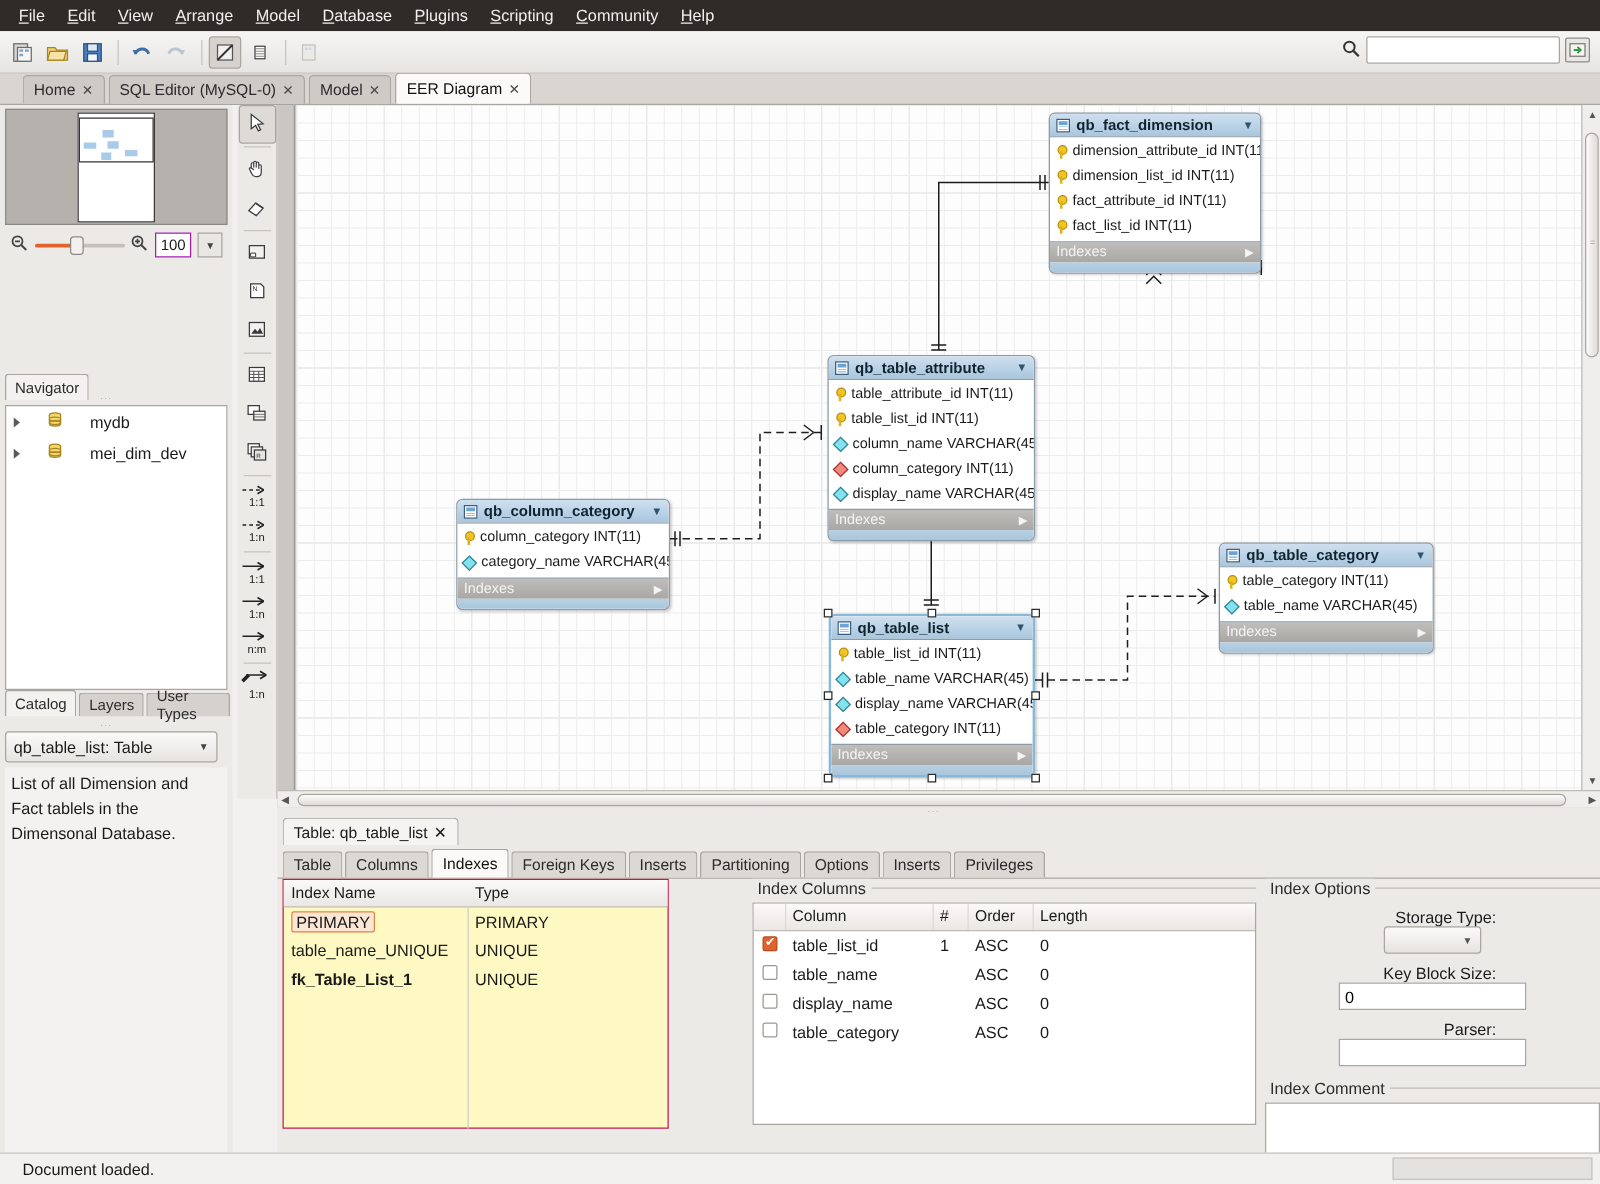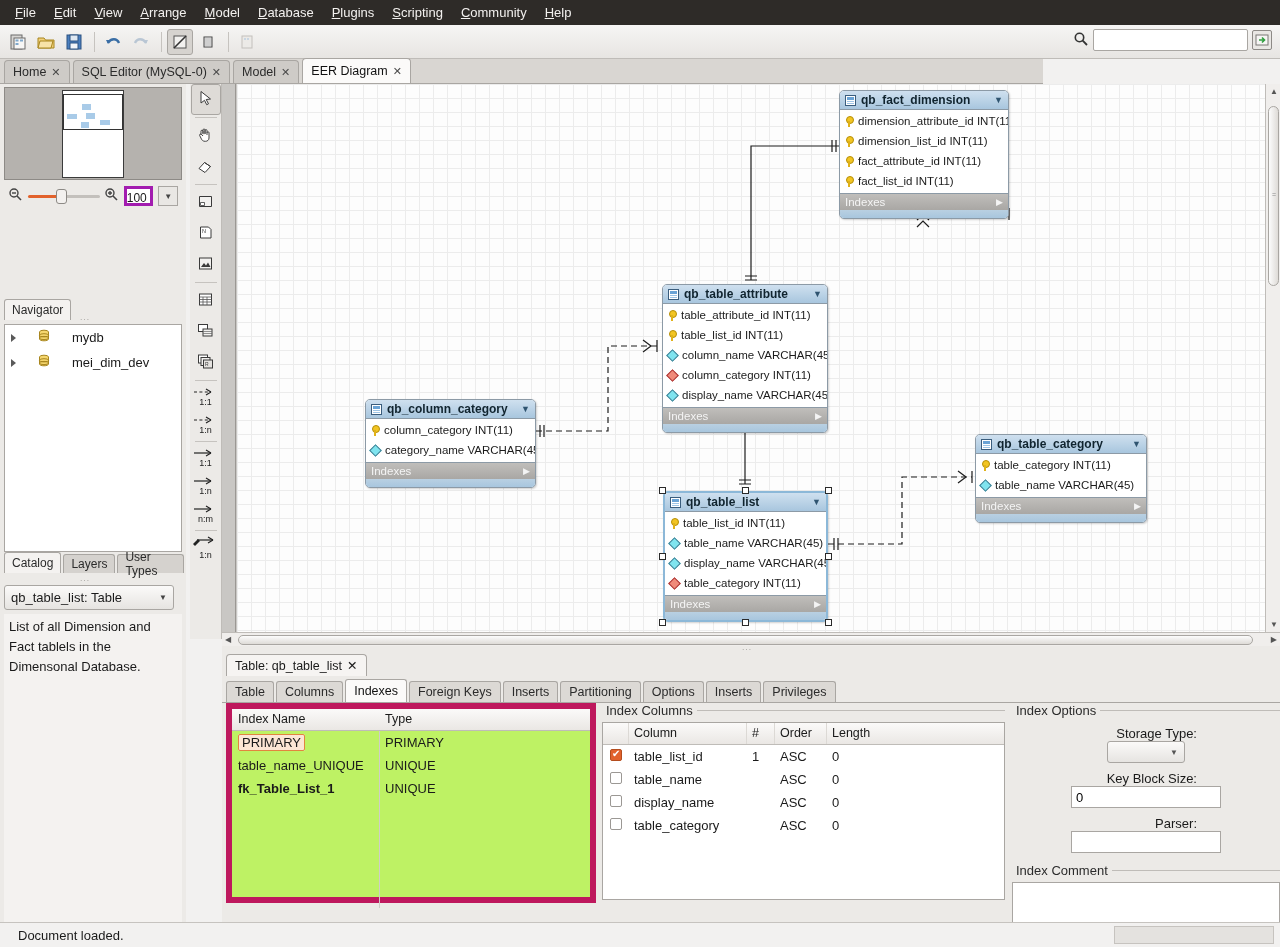--- a/index.html
+++ b/index.html
@@ -51,23 +51,23 @@
     border-radius: 2px; font-size: 12px; padding: 0 4px;
     font-family: "Liberation Sans", sans-serif;
   }
   .go-btn {
     width: 20px; height: 20px; border: 1px solid #8d8a86; background: #e9e7e4;
     display: flex; align-items: center; justify-content: center; border-radius: 2px;
   }
 
   
   .maintabs {
-    position: absolute; top: 59px; left: 0; width: 1043px; height: 25px;
+    position: absolute; top: 59px; left: 0; width: 1280px; height: 25px;
     background: #d9d6d2; border-bottom: 1px solid #a9a6a2;
-    display: flex; align-items: flex-end; padding-left: 4px;
+    display: flex; align-items: flex-end; padding-left: 18px;
   }
   .mtab {
     height: 23px; padding: 0 8px; margin-right: 3px;
     display: flex; align-items: center; gap: 5px;
     background: #cecbc7; border: 1px solid #a9a6a2; border-bottom: none;
     border-radius: 4px 4px 0 0; font-size: 12.5px; color: #2b2b2b;
   }
   .mtab.sel { background: #fbfaf9; height: 25px; color: #111; }
   .mtab .x { font-size: 11px; color: #4a4a4a; }
 
@@ -93,22 +93,22 @@
 
   .zoomrow {
     position: absolute; left: 4px; top: 98px; width: 178px; height: 28px;
     background: #eceae7; display: flex; align-items: center; gap: 5px; padding: 0 4px;
   }
   .slider { position: relative; width: 72px; height: 12px; }
   .slider .track-l { position: absolute; left: 0; top: 5px; width: 34px; height: 3px; background: #e2622c; border-radius: 2px; }
   .slider .track-r { position: absolute; left: 34px; top: 5px; width: 38px; height: 3px; background: #c3c0bc; border-radius: 2px; }
   .slider .knob { position: absolute; left: 28px; top: -1px; width: 11px; height: 15px; background: #f3f1ef; border: 1px solid #8d8a86; border-radius: 3px; }
   .zoomfield {
-    width: 30px; height: 20px; border: 3px solid #a21caf; background: #fff;
-    font-size: 12px; text-align: left; line-height: 18px;
+    width: 30px; height: 20px; border: 1px solid #a21caf; background: #fff;
+    font-size: 12px; text-align: center; line-height: 18px;
   }
   .zoomdd {
     width: 20px; height: 20px; border: 1px solid #a9a6a2; background: #e9e7e4;
     display: flex; align-items: center; justify-content: center;
   }
 
   .panel-tabs { position: absolute; display: flex; align-items: flex-end; }
   .ptab {
     height: 19px; padding: 0 7px; font-size: 12px; color: #2b2b2b;
     background: #d5d2ce; border: 1px solid #a9a6a2; border-bottom: none;
@@ -250,22 +250,22 @@
     border-bottom: 1px solid #a9a6a2;
   }
   .subtab {
     height: 21px; padding: 0 8px; display: flex; align-items: center;
     background: #dcd9d5; border: 1px solid #a9a6a2; border-bottom: none;
     border-radius: 3px 3px 0 0; margin-right: 2px; font-size: 12.5px; color: #2b2b2b;
   }
   .subtab.sel { background: #fbfaf9; height: 23px; color: #111; }
 
   .idxgrid {
-    position: absolute; top: 57px; left: 4px; width: 370px; height: 200px;
-    background: #bef264; border: 6px solid #be185d;
+    position: absolute; top: 57px; left: 4px; width: 309px; height: 200px;
+    background: #fef9c3; border: 1px solid #be185d;
   }
   .gridhdr {
     display: flex; height: 22px; background: linear-gradient(to bottom,#fbfaf9,#eae7e4);
     border-bottom: 1px solid #bfbcb8; font-size: 12.5px;
   }
   .gridhdr div { padding: 3px 6px; }
   .gridrow { display: flex; font-size: 13px; height: 23px; align-items: center; }
   .gridrow div { padding: 0 6px; }
   .cellsel {
     border: 1px solid #e2853f; background: #fce6d5; border-radius: 2px;

